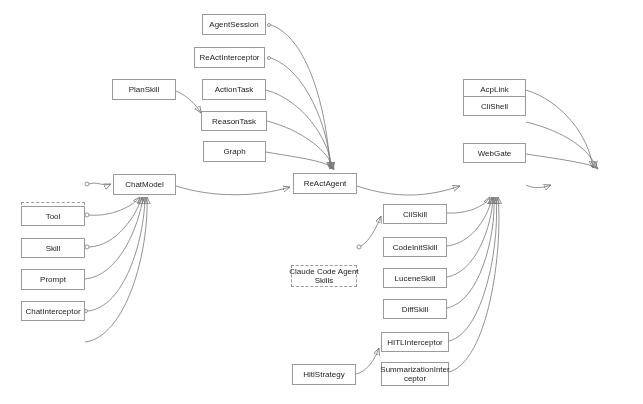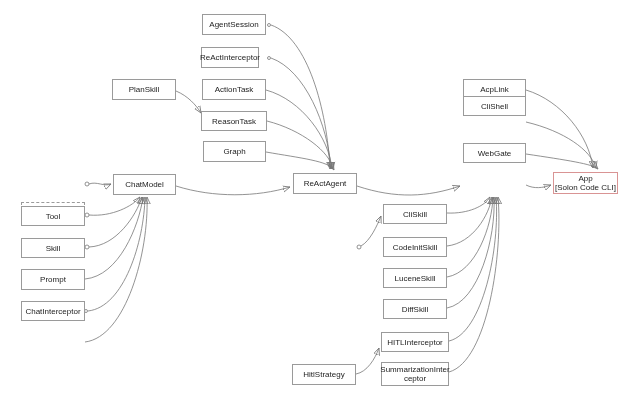--- a/index.html
+++ b/index.html
@@ -67,21 +67,21 @@
     <circle cx="87" cy="247" r="2"></circle>
     <circle cx="86" cy="311" r="1.5"></circle>
     <circle cx="269" cy="25" r="1.5"></circle>
     <circle cx="269" cy="58" r="1.5"></circle>
     <circle cx="359" cy="247" r="2"></circle>
   </svg>
 
   <div class="node" style="left:202px;top:14px;width:64px;height:21px">
       <span>AgentSession</span>
     </div>
-  <div class="node" style="left:201px;top:47px;width:58px;height:21px">
+  <div class="node" style="left:194px;top:47px;width:71px;height:21px">
       <span>ReActInterceptor</span>
     </div>
   <div class="node" style="left:202px;top:79px;width:64px;height:21px">
       <span>ActionTask</span>
     </div>
   <div class="node" style="left:201px;top:111px;width:66px;height:20px">
       <span>ReasonTask</span>
     </div>
   <div class="node" style="left:203px;top:141px;width:63px;height:21px">
       <span>Graph</span>
@@ -105,20 +105,24 @@
   <div class="node" style="left:21px;top:269px;width:64px;height:21px">
       <span>Prompt</span>
     </div>
   <div class="node" style="left:21px;top:301px;width:64px;height:20px">
       <span>ChatInterceptor</span>
     </div>
 
   <div class="node" style="left:293px;top:173px;width:64px;height:21px">
       <span>ReActAgent</span>
     </div>
+  <div class="node dashed" style="left:291px;top:237px;width:66px;height:22px">
+    <span>Claude Code Agent</span>
+    <span>Skills</span>
+  </div>
 
   <div class="node" style="left:383px;top:204px;width:64px;height:20px">
       <span>CliSkill</span>
     </div>
   <div class="node" style="left:383px;top:237px;width:64px;height:20px">
       <span>CodeInitSkill</span>
     </div>
   <div class="node" style="left:383px;top:268px;width:64px;height:20px">
       <span>LuceneSkill</span>
     </div>
@@ -138,18 +142,14 @@
 
   <div class="node" style="left:463px;top:79px;width:63px;height:21px">
       <span>AcpLink</span>
     </div>
   <div class="node" style="left:463px;top:96px;width:63px;height:20px">
       <span>CliShell</span>
     </div>
   <div class="node" style="left:463px;top:143px;width:63px;height:20px">
       <span>WebGate</span>
     </div>
-  <div class="node accent" style="left:553px;top:172px;width:65px;height:22px">
-    <span>App</span>
-    <span>[Solon Code CLI]</span>
-  </div>
 
 </div>
 
 </body></html>

